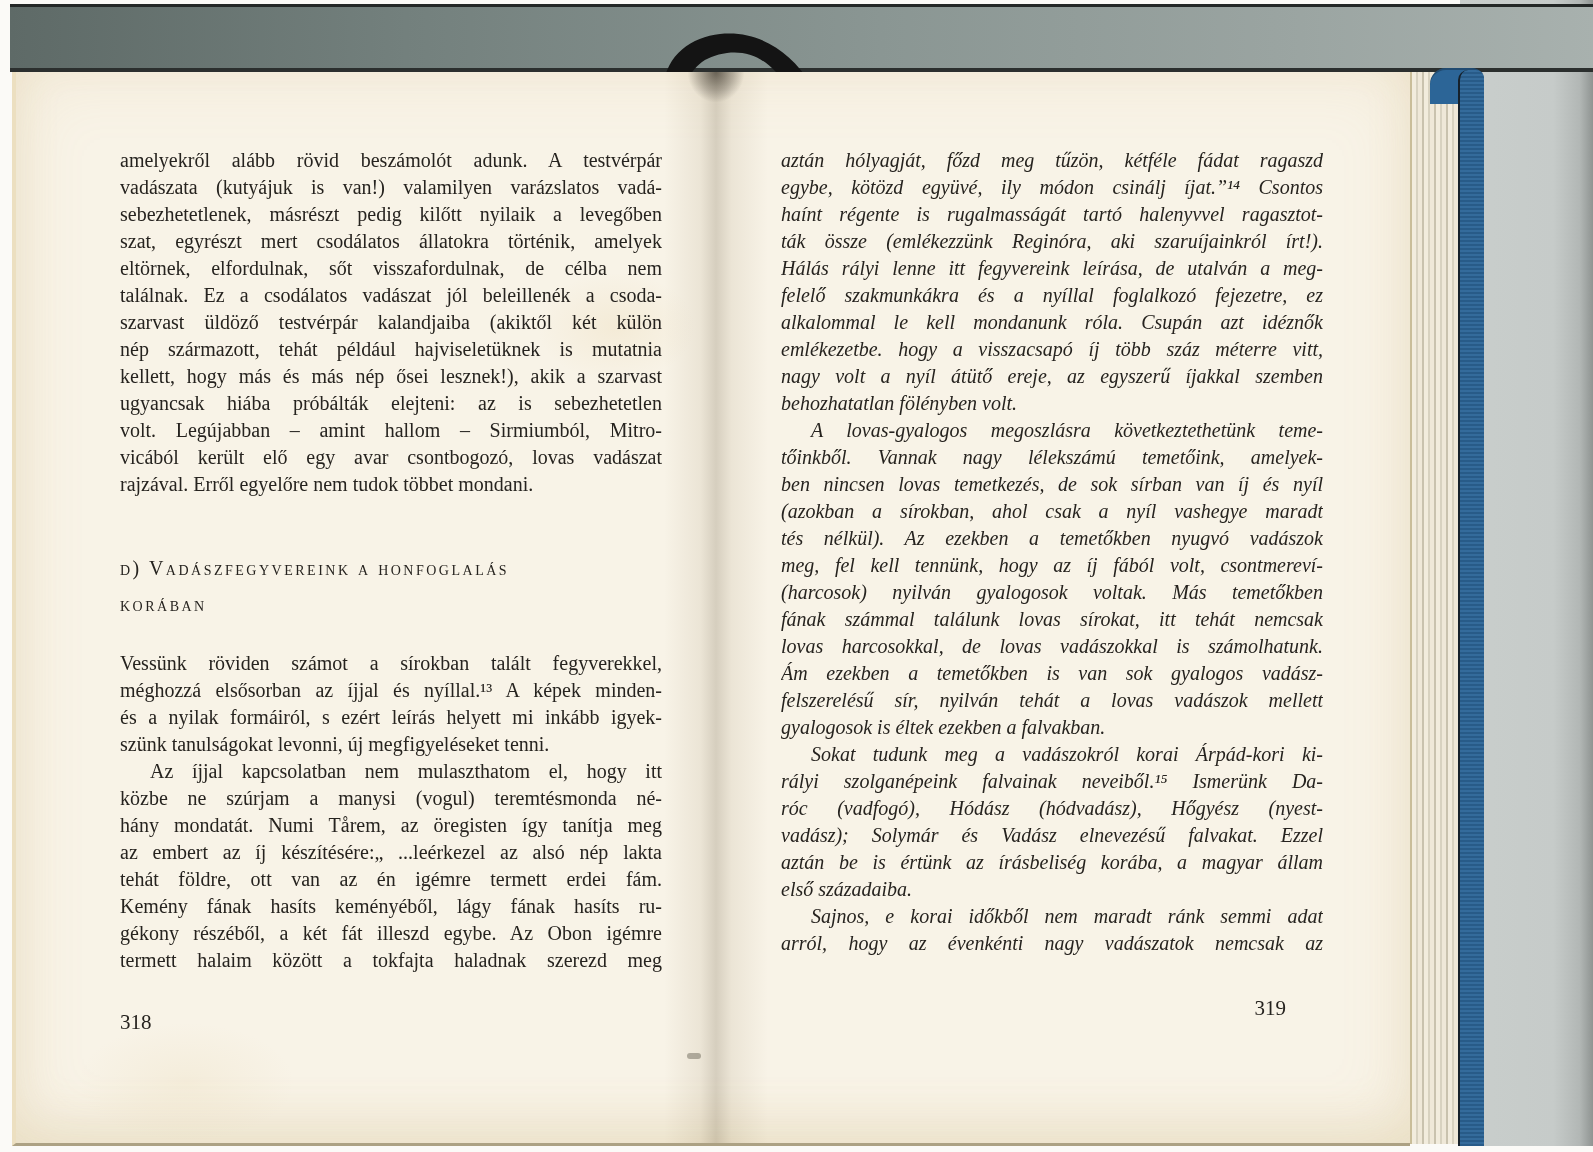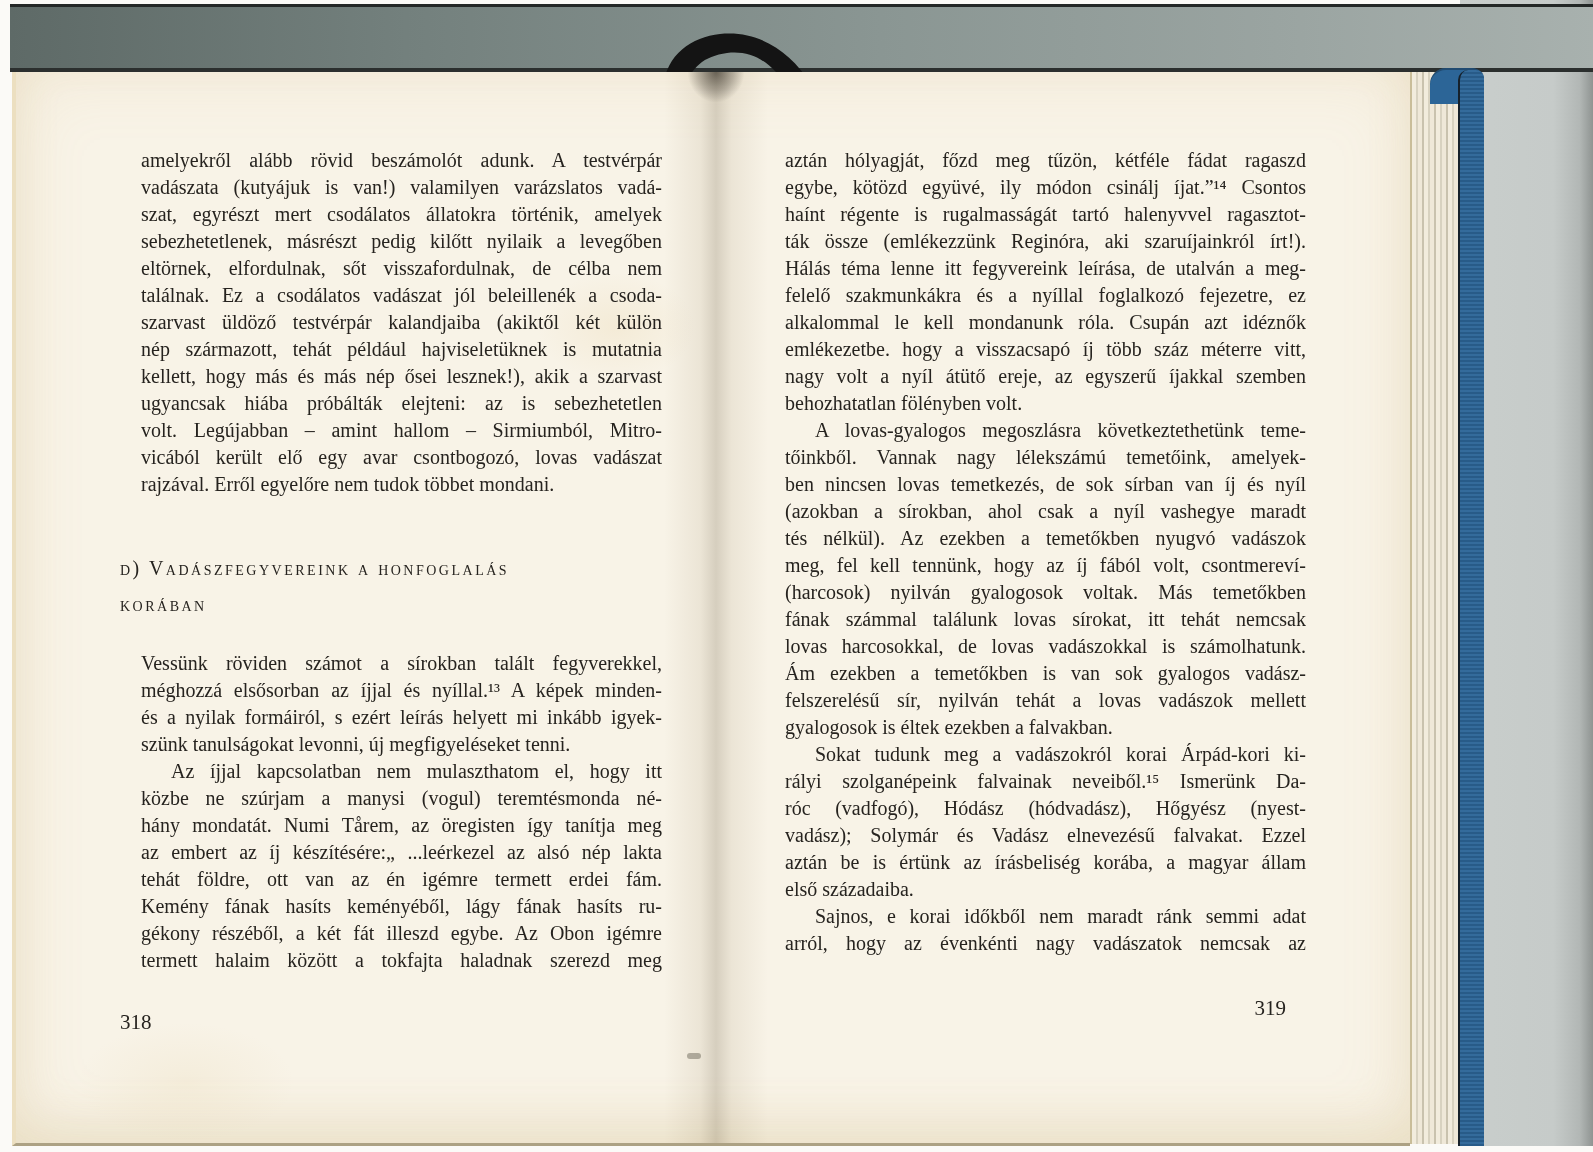--- a/index.html
+++ b/index.html
@@ -31,22 +31,22 @@
   .gutter-shadow{
     position:absolute;left:648px;top:0;width:104px;height:100%;
     background:linear-gradient(90deg,rgba(0,0,0,0) 0%,rgba(125,103,62,0.10) 35%,rgba(92,76,46,0.22) 50%,rgba(125,103,62,0.10) 65%,rgba(0,0,0,0) 100%);
   }
   .gutter-notch{
     position:absolute;left:672px;top:0;width:56px;height:30px;
     background:radial-gradient(ellipse at 50% 0%,rgba(35,30,22,0.6) 0%,rgba(35,30,22,0.25) 45%,rgba(35,30,22,0) 72%);
   }
   .col{position:absolute;width:542px;overflow:hidden;color:var(--ink,#26231f);}
   .col-left{left:104px;top:75px;}
-  .col-right{left:748px;top:75px;}
-  .para div{line-height:27px;font-size:20px;margin-left:21px;}
+  .col-right{left:765px;top:75px;font-style:italic;}
+  .para div{line-height:27px;font-size:20px;}
   .jl{text-align:justify;text-align-last:justify;text-justify:inter-word;white-space:nowrap;overflow:hidden;}
   .ll{white-space:nowrap;overflow:hidden;}
   .first{text-indent:30px;}
   .heading{margin:52px 0 28px;font-variant:small-caps;letter-spacing:2.5px;}
   .heading .hline{line-height:36px;font-size:20px;}
   .pnum{position:absolute;font-size:21px;color:var(--ink,#26231f);text-align:right;}
   .pnum-left{left:104px;top:938px;}
   .pnum-right{left:748px;top:924px;width:522px;text-align:right;font-family:Liberation Serif, serif;}
   .speck{
     position:absolute;left:671px;top:981px;width:14px;height:6px;border-radius:3px;
@@ -88,22 +88,22 @@
   </svg>
   <div class="spread">
     <div class="gutter-shadow"></div>
     <div class="gutter-notch"></div>
     <div class="stain stain-a"></div>
     <div class="stain stain-b"></div>
     <div class="col col-left">
         <div class="para">
           <div class="jl">amelyekről alább rövid beszámolót adunk. A testvérpár</div>
           <div class="jl">vadászata (kutyájuk is van!) valamilyen varázslatos vadá-</div>
+          <div class="jl">sebezhetetlenek, másrészt pedig kilőtt nyilaik a levegőben</div>
           <div class="jl">szat, egyrészt mert csodálatos állatokra történik, amelyek</div>
-          <div class="jl">sebezhetetlenek, másrészt pedig kilőtt nyilaik a levegőben</div>
           <div class="jl">eltörnek, elfordulnak, sőt visszafordulnak, de célba nem</div>
           <div class="jl">találnak. Ez a csodálatos vadászat jól beleillenék a csoda-</div>
           <div class="jl">szarvast üldöző testvérpár kalandjaiba (akiktől két külön</div>
           <div class="jl">nép származott, tehát például hajviseletüknek is mutatnia</div>
           <div class="jl">kellett, hogy más és más nép ősei lesznek!), akik a szarvast</div>
           <div class="jl">ugyancsak hiába próbálták elejteni: az is sebezhetetlen</div>
           <div class="jl">volt. Legújabban – amint hallom – Sirmiumból, Mitro-</div>
           <div class="jl">vicából került elő egy avar csontbogozó, lovas vadászat</div>
           <div class="ll">rajzával. Erről egyelőre nem tudok többet mondani.</div>
         </div>
@@ -127,21 +127,21 @@
           <div class="jl">gékony részéből, a két fát illeszd egybe. Az Obon igémre</div>
           <div class="jl">termett halaim között a tokfajta haladnak szerezd meg</div>
         </div>
       </div>
     <div class="col col-right">
         <div class="para">
           <div class="jl">aztán hólyagját, főzd meg tűzön, kétféle fádat ragaszd</div>
           <div class="jl">egybe, kötözd együvé, ily módon csinálj íjat.”¹⁴ Csontos</div>
           <div class="jl">haínt régente is rugalmasságát tartó halenyvvel ragasztot-</div>
           <div class="jl">ták össze (emlékezzünk Reginóra, aki szaruíjainkról írt!).</div>
-          <div class="jl">Hálás téma lenne itt fegyvereink leírása, de utalván a meg-</div>
+          <div class="jl">Hálás rályi lenne itt fegyvereink leírása, de utalván a meg-</div>
           <div class="jl">felelő szakmunkákra és a nyíllal foglalkozó fejezetre, ez</div>
           <div class="jl">alkalommal le kell mondanunk róla. Csupán azt idéznők</div>
           <div class="jl">emlékezetbe. hogy a visszacsapó íj több száz méterre vitt,</div>
           <div class="jl">nagy volt a nyíl átütő ereje, az egyszerű íjakkal szemben</div>
           <div class="ll">behozhatatlan fölényben volt.</div>
         </div>
         <div class="para">
           <div class="jl first">A lovas-gyalogos megoszlásra következtethetünk teme-</div>
           <div class="jl">tőinkből. Vannak nagy lélekszámú temetőink, amelyek-</div>
           <div class="jl">ben nincsen lovas temetkezés, de sok sírban van íj és nyíl</div>

